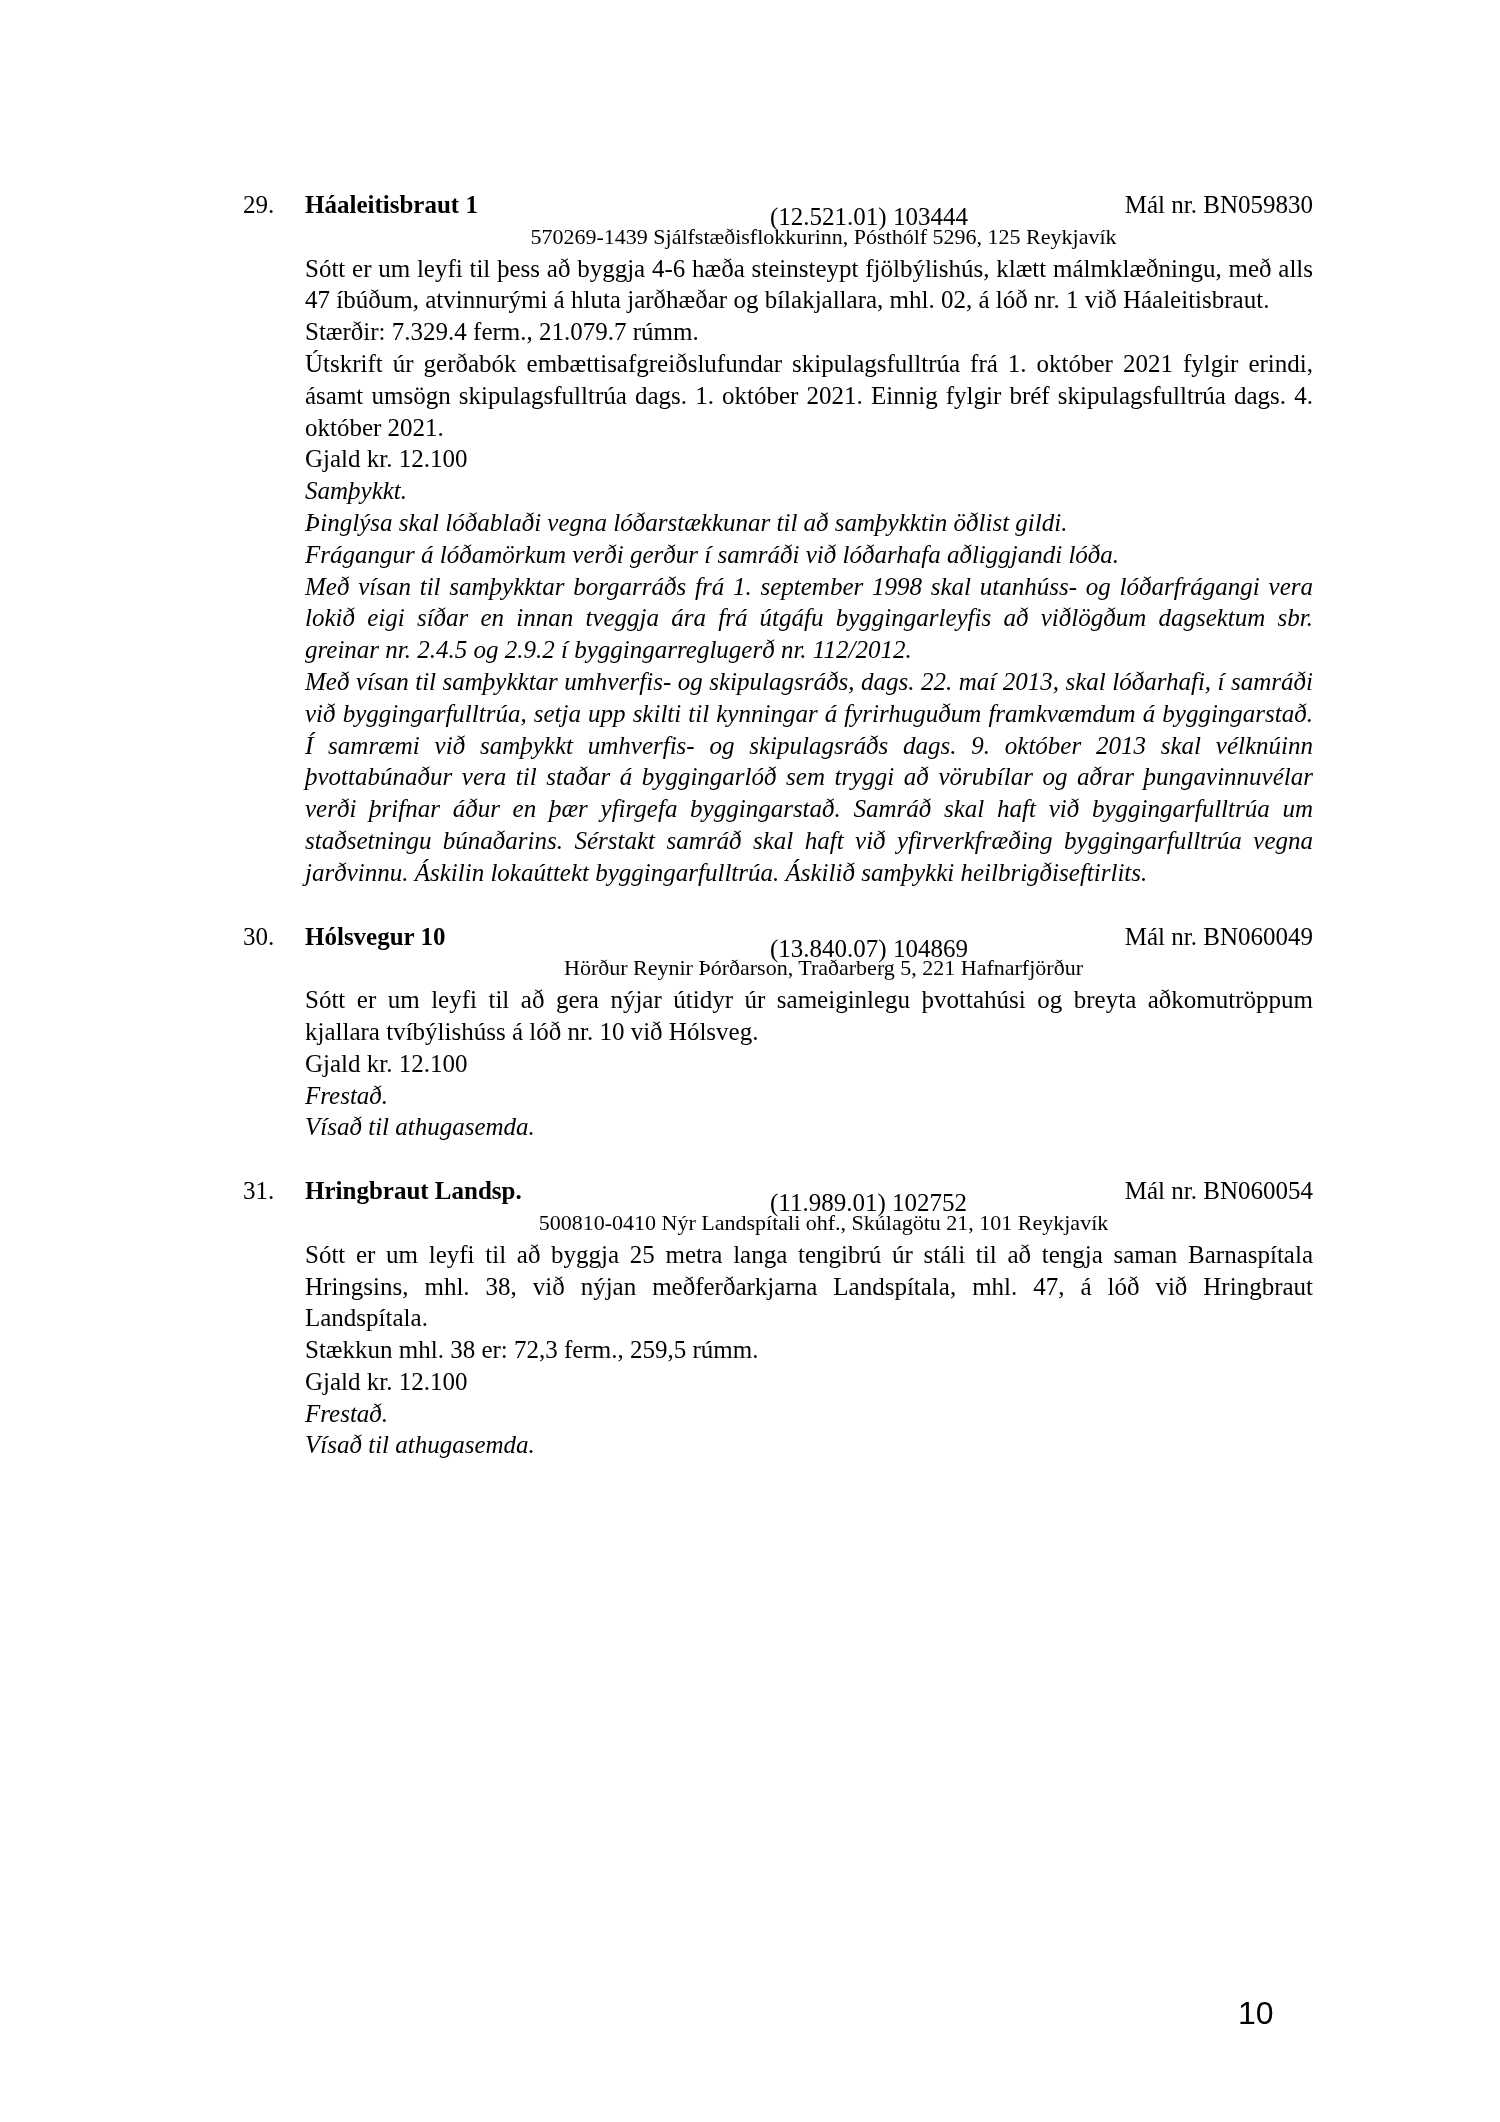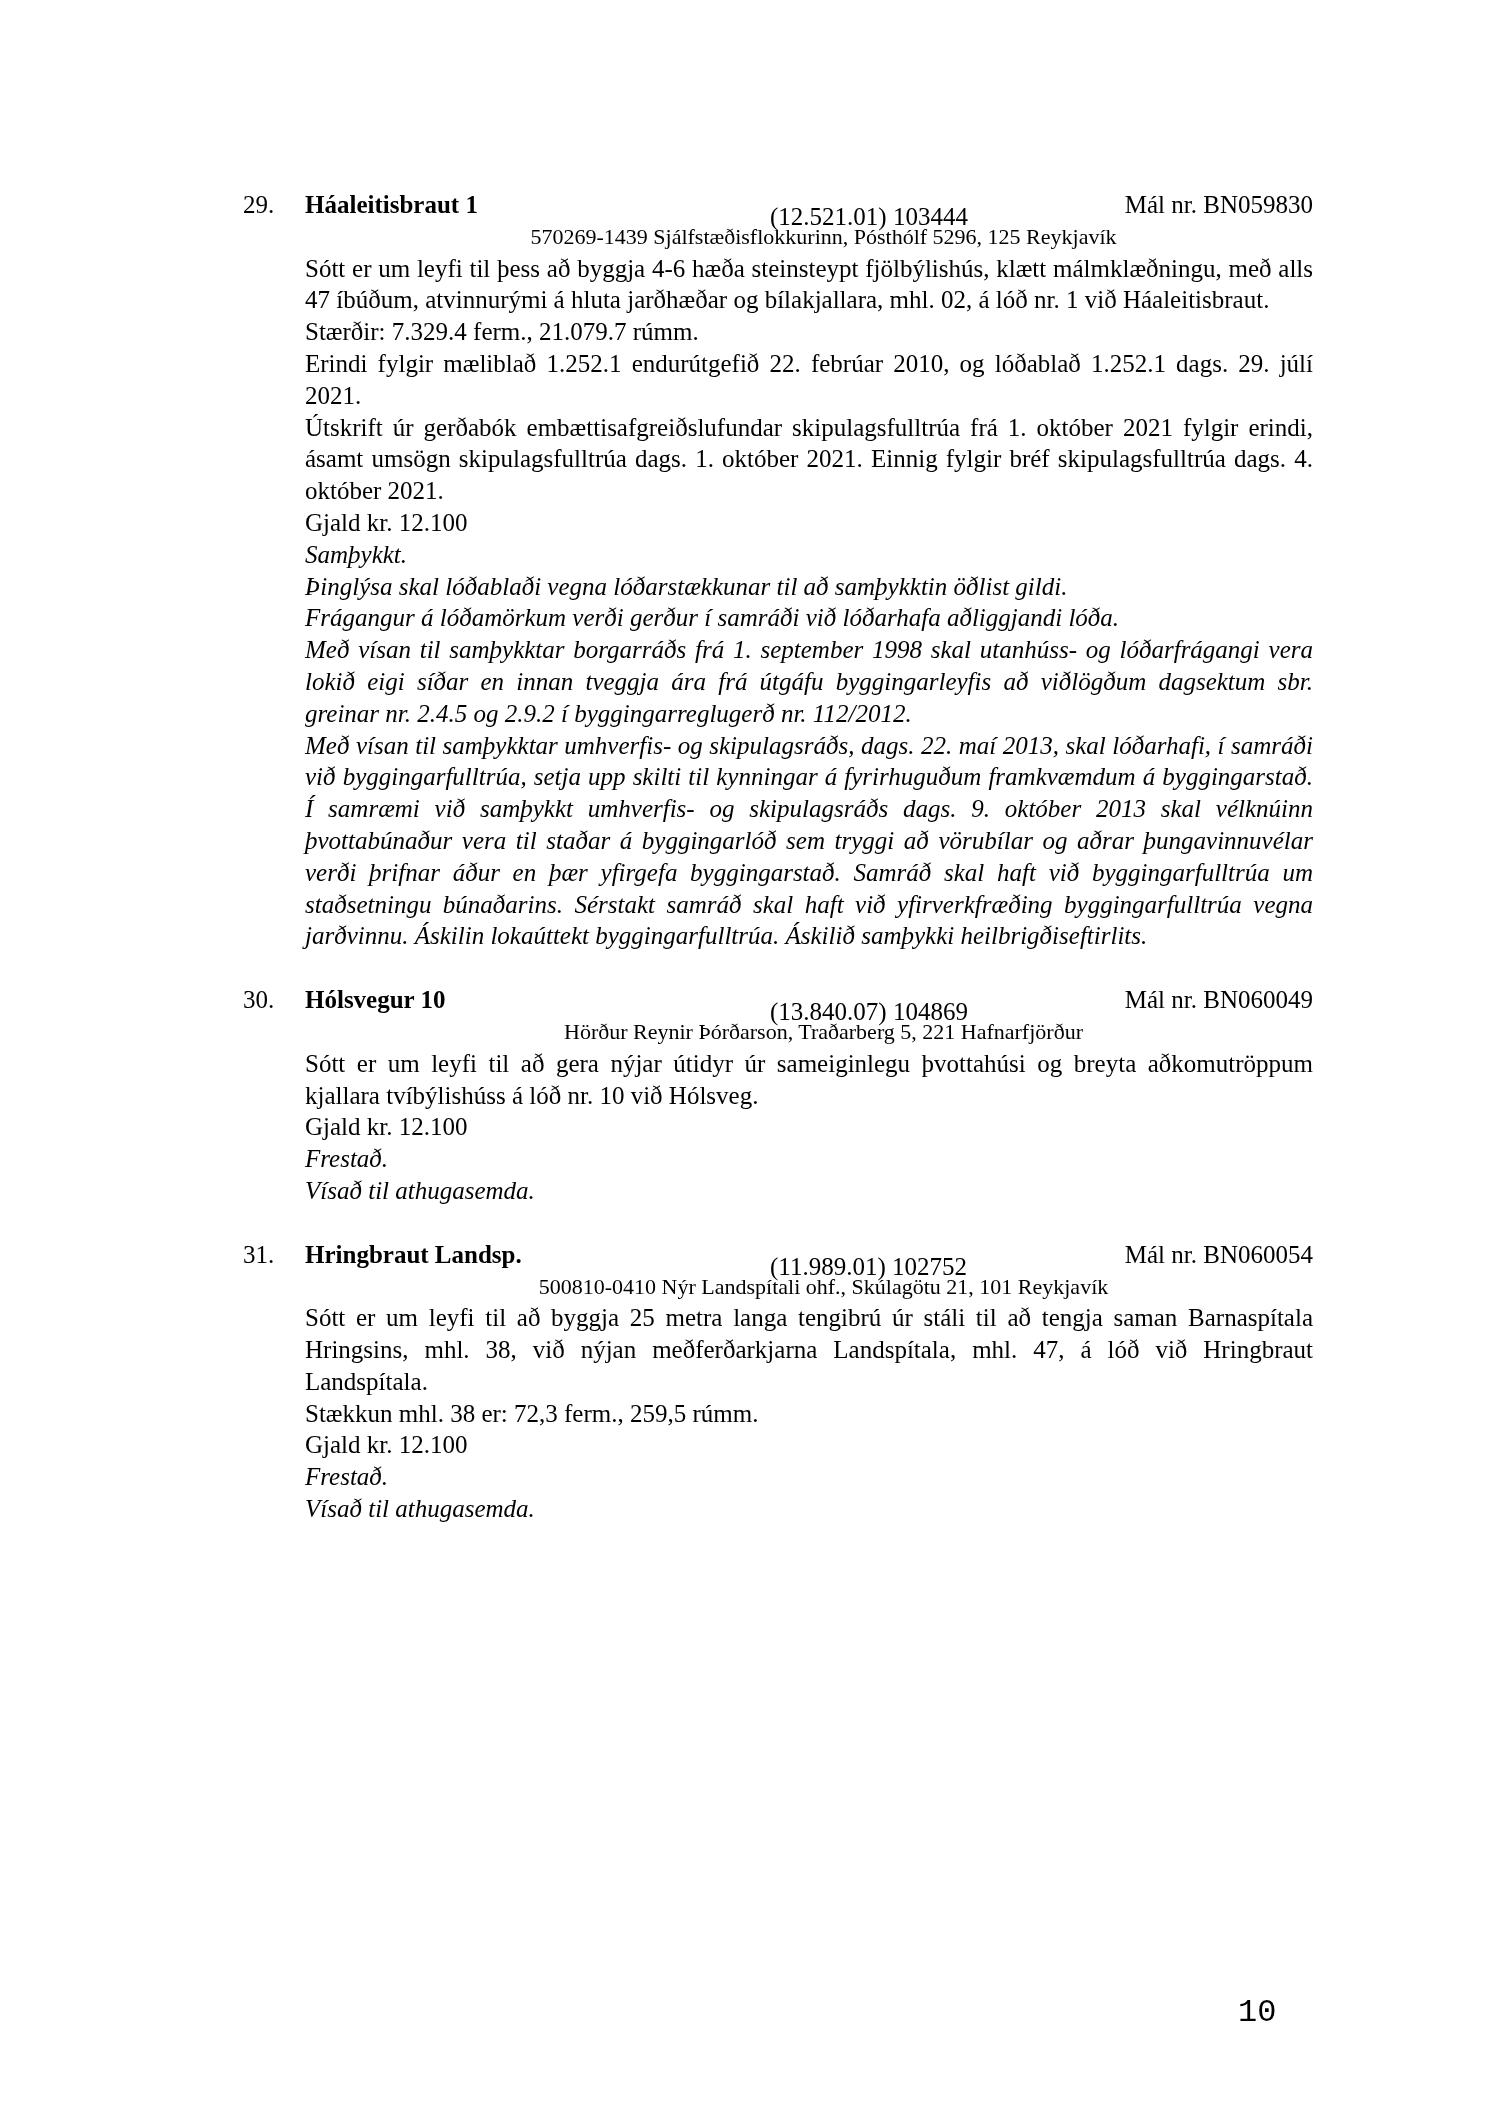--- a/index.html
+++ b/index.html
@@ -41,36 +41,35 @@
     margin: 0 0 0 62px;
     width: 1008px;
     text-align: justify;
     text-align-last: left;
   }
   .para.italic { font-style: italic; }
   .page-number {
     position: absolute;
     left: 1238px;
     top: 1997px;
-    font-family: Liberation Mono, monospace;
+    font-family: Liberation Sans, sans-serif;
     font-size: 32px;
     line-height: 1;
   }
 </style>
 </head>
 <body>
 
 <div class="page">
   <div class="content">
       <div class="item">
         <div class="item-header"><span class="item-number">29.</span><span class="item-title">Háaleitisbraut 1</span><span class="item-code">(12.521.01) 103444</span><span class="item-case">Mál nr. BN059830</span></div>
         <div class="item-applicant">570269-1439 Sjálfstæðisflokkurinn, Pósthólf 5296, 125 Reykjavík</div>
         <p class="para normal">Sótt er um leyfi til þess að byggja 4-6 hæða steinsteypt fjölbýlishús, klætt málmklæðningu, með alls 47 íbúðum, atvinnurými á hluta jarðhæðar og bílakjallara, mhl. 02, á lóð nr. 1 við Háaleitisbraut.</p>
         <p class="para normal">Stærðir: 7.329.4 ferm., 21.079.7 rúmm.</p>
-        <p class="para normal">Erindi fylgir mæliblað 1.252.1 endurútgefið 22. febrúar 2010, og lóðablað 1.252.1 dags. 29. júlí 2021.</p>
         <p class="para normal">Útskrift úr gerðabók embættisafgreiðslufundar skipulagsfulltrúa frá 1. október 2021 fylgir erindi, ásamt umsögn skipulagsfulltrúa dags. 1. október 2021. Einnig fylgir bréf skipulagsfulltrúa dags. 4. október 2021.</p>
         <p class="para normal">Gjald kr. 12.100</p>
         <p class="para italic">Samþykkt.</p>
         <p class="para italic">Þinglýsa skal lóðablaði vegna lóðarstækkunar til að samþykktin öðlist gildi.</p>
         <p class="para italic">Frágangur á lóðamörkum verði gerður í samráði við lóðarhafa aðliggjandi lóða.</p>
         <p class="para italic">Með vísan til samþykktar borgarráðs frá 1. september 1998 skal utanhúss- og lóðarfrágangi vera lokið eigi síðar en innan tveggja ára frá útgáfu byggingarleyfis að viðlögðum dagsektum sbr. greinar nr. 2.4.5 og 2.9.2 í byggingarreglugerð nr. 112/2012.</p>
         <p class="para italic">Með vísan til samþykktar umhverfis- og skipulagsráðs, dags. 22. maí 2013, skal lóðarhafi, í samráði við byggingarfulltrúa, setja upp skilti til kynningar á fyrirhuguðum framkvæmdum á byggingarstað. Í samræmi við samþykkt umhverfis- og skipulagsráðs dags. 9. október 2013 skal vélknúinn þvottabúnaður vera til staðar á byggingarlóð sem tryggi að vörubílar og aðrar þungavinnuvélar verði þrifnar áður en þær yfirgefa byggingarstað. Samráð skal haft við byggingarfulltrúa um staðsetningu búnaðarins. Sérstakt samráð skal haft við yfirverkfræðing byggingarfulltrúa vegna jarðvinnu. Áskilin lokaúttekt byggingarfulltrúa. Áskilið samþykki heilbrigðiseftirlits.</p>
       </div>
       <div class="item">
         <div class="item-header"><span class="item-number">30.</span><span class="item-title">Hólsvegur 10</span><span class="item-code">(13.840.07) 104869</span><span class="item-case">Mál nr. BN060049</span></div>

